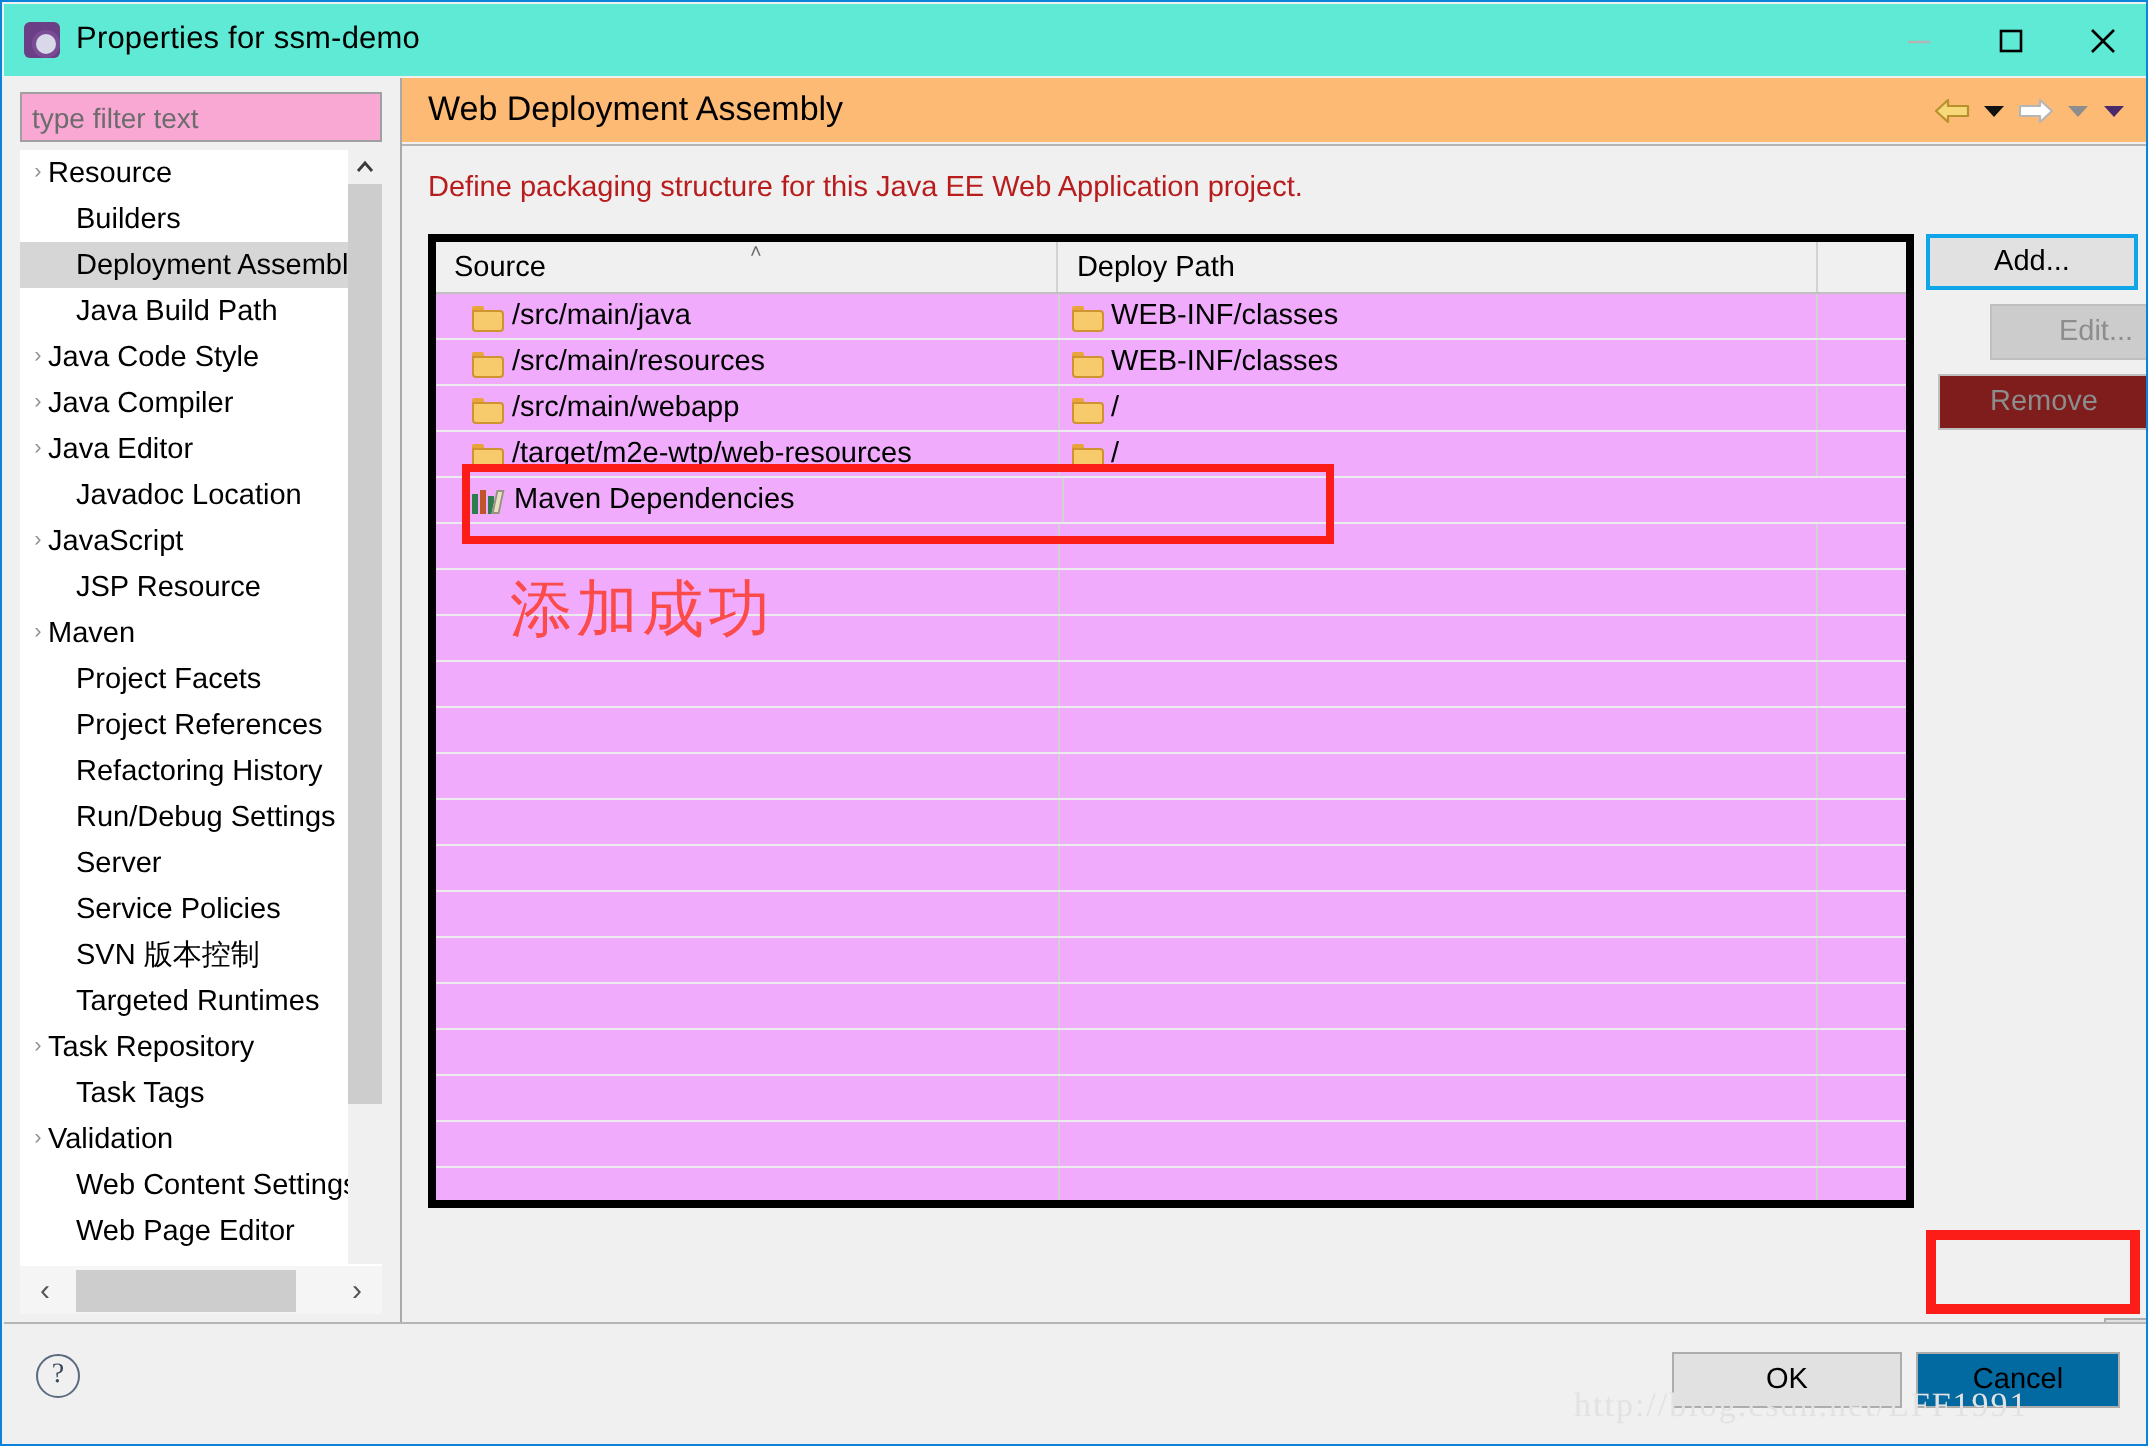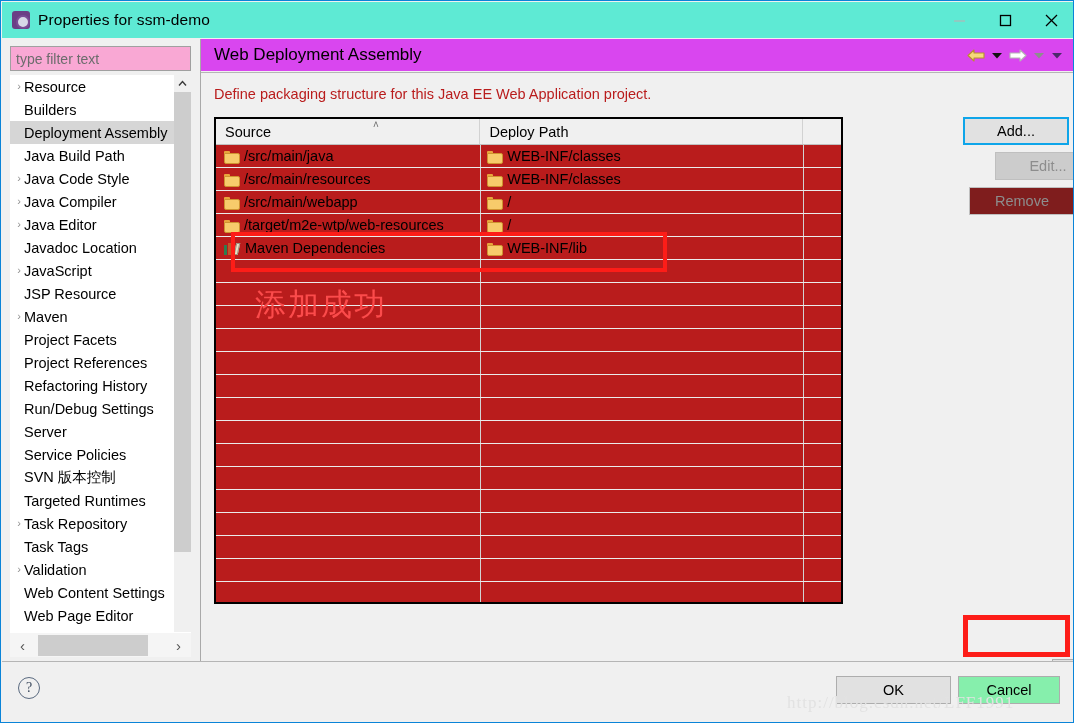--- a/index.html
+++ b/index.html
@@ -82,21 +82,21 @@
     font-size: 14.5px; color: #000;
     white-space: nowrap;
     padding-left: 14px;
   }
   .tree-item .twisty {
     width: 14px; flex: none;
     font-size: 11px; color: #909090;
     line-height: 1; margin-left: -12px; margin-right: -2px;
     text-align: center;
   }
-  .tree-item .tlabel { }
+  .tree-item .tlabel { margin-left: 14px; }
   .tree-item.has-twisty .tlabel { margin-left: 0; }
   .tree-item.selected { background: #d6d6d6; }
 
   
   #tree-vscroll {
     position: absolute; right: 0; top: 0;
     width: 17px; height: 582px;
     background: #f0f0f0;
   }
   .sb-arrow {
@@ -136,21 +136,21 @@
   #content {
     position: absolute; left: 199px; top: 38px;
     width: 874px; height: 622px;
     background: #f0f0f0;
     border-left: 1px solid #a9a9a9;
   }
 
   #page-header {
     position: absolute; left: 0; top: 0;
     width: 874px; height: 32px;
-    background: #d946ef;
+    background: #fdba74;
     display: flex; align-items: center;
   }
   #page-title {
     font-size: 17px; color: #000; margin-left: 13px;
     white-space: nowrap;
   }
   #nav-tools {
     margin-left: auto; display: flex; align-items: center;
     padding-right: 10px; gap: 2px;
   }
@@ -168,23 +168,23 @@
   }
 
   #page-desc {
     position: absolute; left: 13px; top: 47px;
     font-size: 14.5px; color: #b91c1c; white-space: nowrap;
   }
 
   
   #table-wrap {
     position: absolute; left: 13px; top: 78px;
-    width: 629px; height: 487px;
-    background: #b91c1c;
-    border: 2px solid #000000;
+    width: 743px; height: 487px;
+    background: #f0abfc;
+    border: 4px solid #000000;
     overflow: hidden;
   }
   #thead {
     position: relative;
     height: 26px;
     background: #f0f0f0;
     border-bottom: 1px solid #c0c0c0;
     display: flex;
   }
   .th {
@@ -209,21 +209,21 @@
     height: 23px;
     border-bottom: 1px solid #ebebeb;
   }
   .tcell {
     display: flex; align-items: center;
     font-size: 14.5px; color: #000;
     height: 100%;
     white-space: nowrap;
     overflow: hidden;
   }
-  .tcell.c1 { width: 314px; border-right: 1px solid #d2d2d2; padding-left: 8px; }
+  .tcell.c1 { width: 314px; border-right: 1px solid #d2d2d2; padding-left: 18px; }
   .tcell.c2 { width: 383px; border-right: 1px solid #d2d2d2; padding-left: 6px; }
   .tcell.c3 { width: 44px; }
 
   .folder-ico {
     width: 15px; height: 12px; flex: none; margin-right: 5px;
     position: relative;
   }
   .folder-ico::before {
     content: ""; position: absolute; left: 0; top: 1px;
     width: 6px; height: 3px;
@@ -297,21 +297,21 @@
   #btn-ok {
     position: absolute; left: 835px; top: 675px;
     width: 115px; height: 28px;
     background: #e1e1e1; border: 1px solid #adadad;
     font-size: 14.5px; color: #000;
     display: flex; align-items: center; justify-content: center;
   }
   #btn-cancel {
     position: absolute; left: 957px; top: 675px;
     width: 102px; height: 28px;
-    background: #86efac; border: 1px solid #adadad;
+    background: #0369a1; border: 1px solid #adadad;
     font-size: 14.5px; color: #000;
     display: flex; align-items: center; justify-content: center;
   }
 
   
   #anno-row {
     position: absolute; left: 230px; top: 231px;
     width: 436px; height: 40px;
     border: 4px solid #fd1d18;
     pointer-events: none;
@@ -566,24 +566,20 @@
           <div class="trow">
             <div class="tcell c1">
               <span class="books-ico">
                 <i class="bk1"></i>
                 <i class="bk2"></i>
                 <i class="bk3"></i>
                 <i class="bk4"></i>
               </span>
               <span>Maven Dependencies</span>
             </div>
-            <div class="tcell c2">
-              <span class="folder-ico"></span>
-              <span>WEB-INF/lib</span>
-            </div>
             <div class="tcell c3"></div>
           </div>
           <div class="trow">
             <div class="tcell c1"></div>
             <div class="tcell c2"></div>
             <div class="tcell c3"></div>
           </div>
           <div class="trow">
             <div class="tcell c1"></div>
             <div class="tcell c2"></div>

